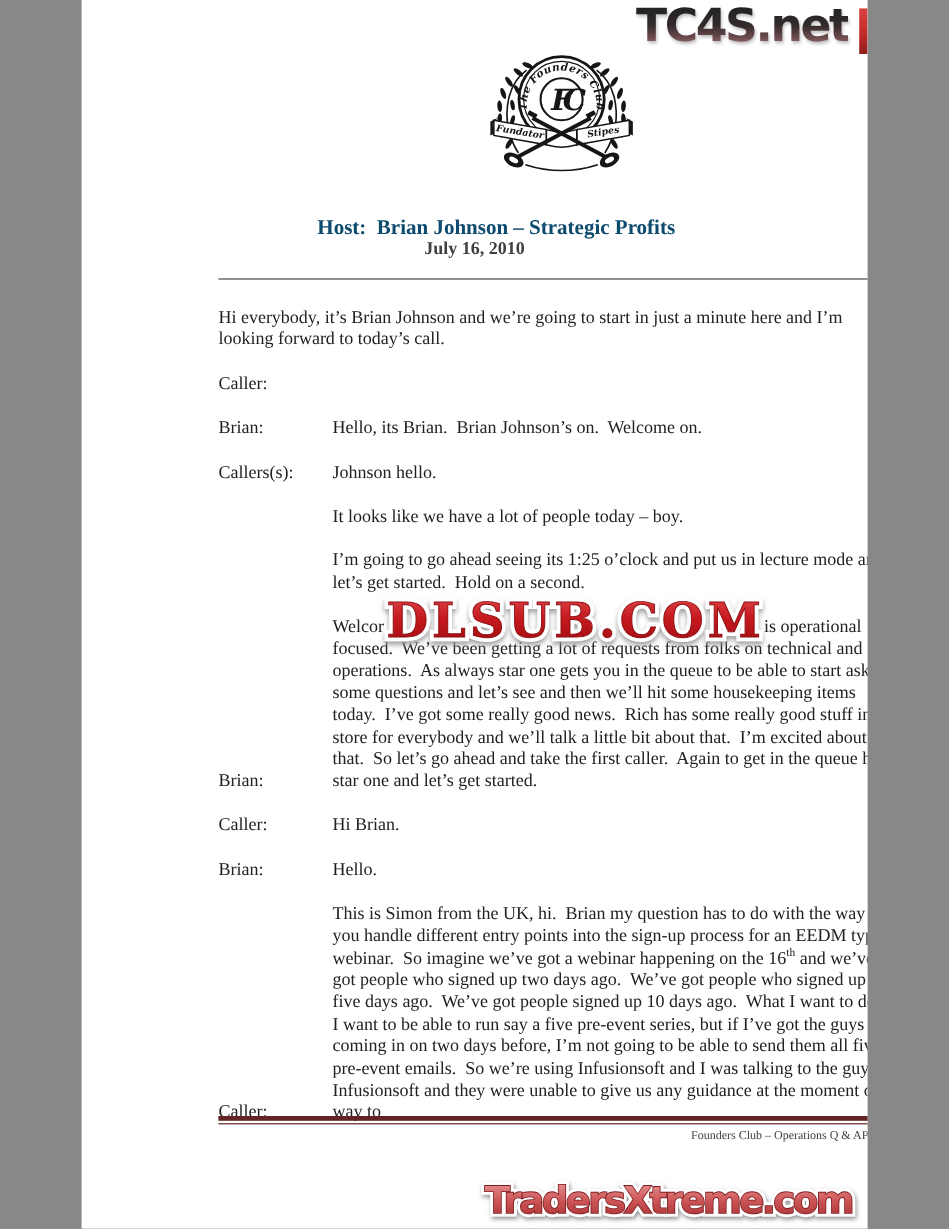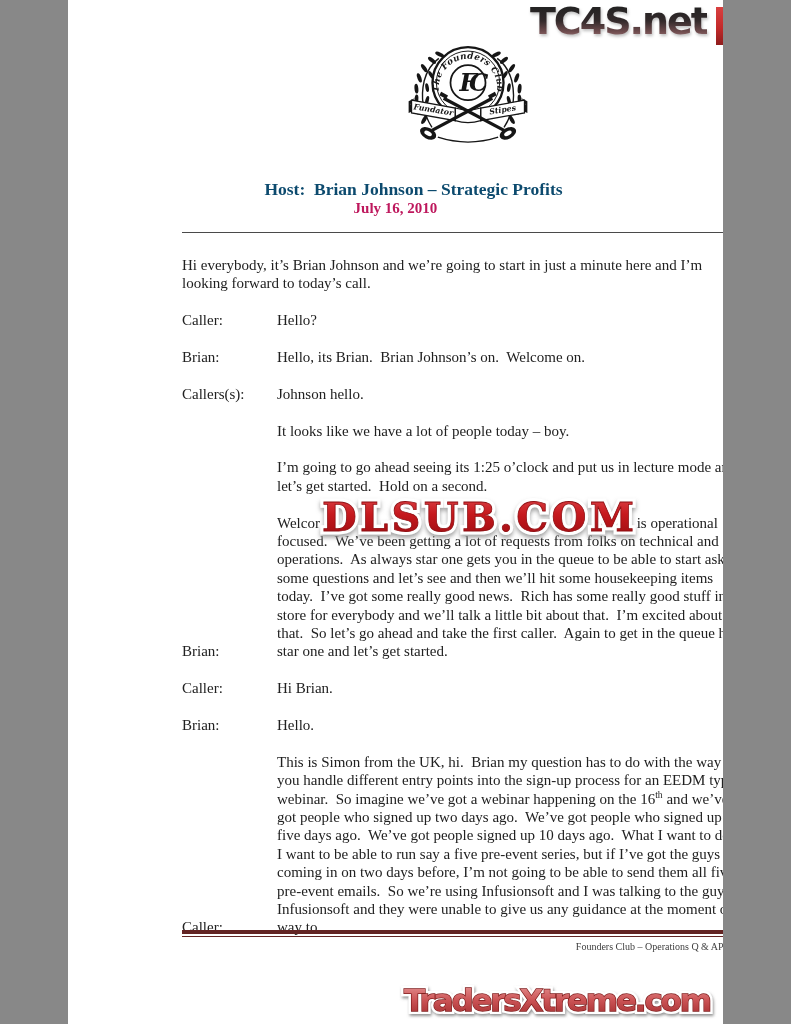--- a/index.html
+++ b/index.html
@@ -27,21 +27,21 @@
   .title{
     position:absolute;top:150px;left:0;width:100%;text-align:center;
     font-size:25px;font-weight:bold;color:#111;
   }
   .host{
     position:absolute;top:179px;left:18px;width:100%;text-align:center;
     font-size:17.5px;font-weight:bold;color:#0c4a6e;white-space:pre;
   }
   .dateline{
     position:absolute;top:200px;left:0;width:100%;text-align:center;
-    font-size:15px;font-weight:bold;color:#be185d;
+    font-size:15px;font-weight:bold;color:#404040;
   }
   .rule-thin{
     position:absolute;top:232px;left:114px;width:563px;height:0;
     border-top:1px solid #4a4a4a;
   }
   
   .transcript{
     position:absolute;top:256px;left:114px;width:566px;
     font-size:15px;line-height:18.4px;color:#212121;
   }
@@ -135,23 +135,20 @@
   <div class="rule-thin"></div>
 
   <div class="transcript">
       <div class="turn full">
         <div class="dialogue">
           <div class="para">Hi everybody, it’s Brian Johnson and we’re going to start in just a minute here and I’m looking forward to today’s call.</div>
         </div>
       </div>
       <div class="turn">
         <div class="speaker">Caller:</div>
-        <div class="dialogue">
-          <div class="para">Hello?</div>
-        </div>
       </div>
       <div class="turn">
         <div class="speaker">Brian:</div>
         <div class="dialogue">
           <div class="para">Hello, its Brian.  Brian Johnson’s on.  Welcome on.</div>
         </div>
       </div>
       <div class="turn">
         <div class="speaker">Callers(s):</div>
         <div class="dialogue">

